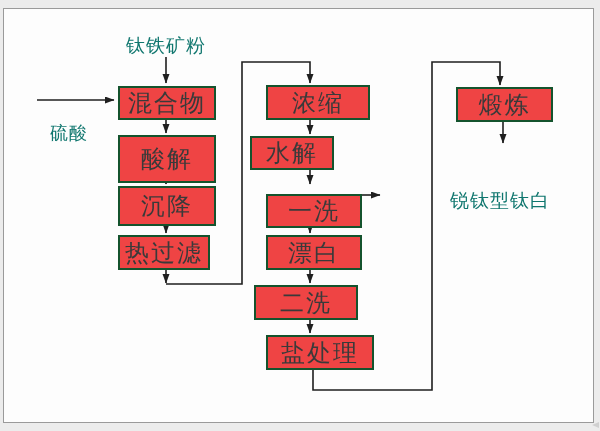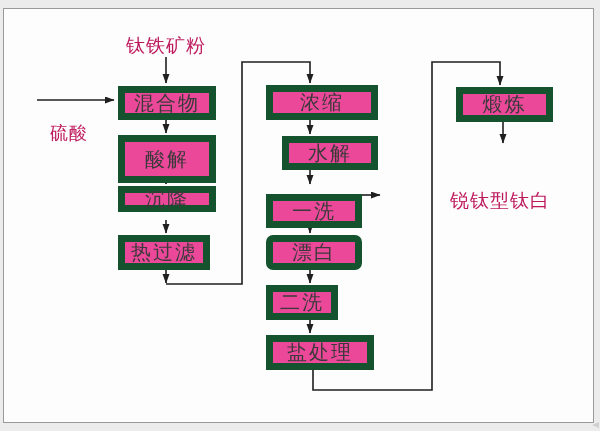--- a/index.html
+++ b/index.html
@@ -8,27 +8,27 @@
     background:#ececec; overflow:hidden;
     font-family:"Liberation Sans", sans-serif;
   }
   .canvas {
     position:absolute; left:3px; top:8px; width:591px; height:415px;
     box-sizing:border-box; background:#fdfdfd; border:1px solid #9a9a9a;
   }
   svg.wires { position:absolute; left:0; top:0; width:600px; height:431px; pointer-events:none; }
   .node {
     position:absolute; box-sizing:border-box;
-    border:7px solid #14532d; background:#ec4899;
+    border:2px solid #14532d; background:#ef4444;
     display:flex; align-items:center; justify-content:center;
-    font-size:20px; color:#3a3a3a; letter-spacing:2px; white-space:nowrap;
+    font-size:24px; color:#3a3a3a; letter-spacing:2px; white-space:nowrap;
   }
   .flabel {
     position:absolute; display:flex; align-items:center; justify-content:center;
-    font-size:18px; color:#be185d; letter-spacing:1px; white-space:nowrap;font-family:Liberation Serif, serif;
+    font-size:18px; color:#0f766e; letter-spacing:1px; white-space:nowrap;font-family:Liberation Serif, serif;
   }
   .corner-mark {
     position:absolute; right:1px; bottom:3px; width:7px; height:6px;
     background:#b9b9b9; opacity:.55;
     clip-path:polygon(0 50%, 100% 0, 100% 100%);
   }
 </style>
 </head>
 <body>
 
@@ -59,26 +59,26 @@
       <path d="M503,122 L503,143" marker-end="url(#ah)"></path>
     </g>
   </svg>
 
   <div class="flabel" style="left:106px; top:33px; width:120px; height:26px; font-size:19px;">钛铁矿粉</div>
   <div class="flabel" style="left:45px; top:73px; width:48px; height:24px;margin-top:48px;">硫酸</div>
   <div class="flabel" style="left:444px; top:145px; width:112px; height:24px; font-size:19px;margin-top:44px;">锐钛型钛白</div>
 
   <div class="node" style="left:118px; top:86px;  width:98px; height:34px;">混合物</div>
   <div class="node" style="left:118px; top:135px; width:98px; height:48px;">酸解</div>
-  <div class="node" style="left:118px; top:186px; width:98px; height:26px;">沉降</div>
+  <div class="node" style="left:118px; top:186px; width:98px; height:40px;">沉降</div>
   <div class="node" style="left:118px; top:235px; width:92px; height:35px;">热过滤</div>
 
-  <div class="node" style="left:266px; top:85px;  width:112px; height:35px;text-align:right;">浓缩</div>
-  <div class="node" style="left:282px; top:136px; width:96px; height:34px;">水解</div>
+  <div class="node" style="left:266px; top:85px;  width:104px; height:35px;text-align:right;">浓缩</div>
+  <div class="node" style="left:250px; top:136px; width:84px; height:34px;">水解</div>
   <div class="node" style="left:266px; top:194px; width:96px; height:34px;">一洗</div>
-  <div class="node" style="left:266px; top:235px; width:96px; height:35px;border-radius:7px;">漂白</div>
-  <div class="node" style="left:266px; top:285px; width:72px; height:35px;">二洗</div>
+  <div class="node" style="left:266px; top:235px; width:96px; height:35px;">漂白</div>
+  <div class="node" style="left:254px; top:285px; width:104px; height:35px;">二洗</div>
   <div class="node" style="left:266px; top:335px; width:108px; height:35px;">盐处理</div>
 
   <div class="node" style="left:456px; top:87px; width:97px; height:35px;">煅炼</div>
 
   <div class="corner-mark"></div>
 </div>
 
 </body></html>

